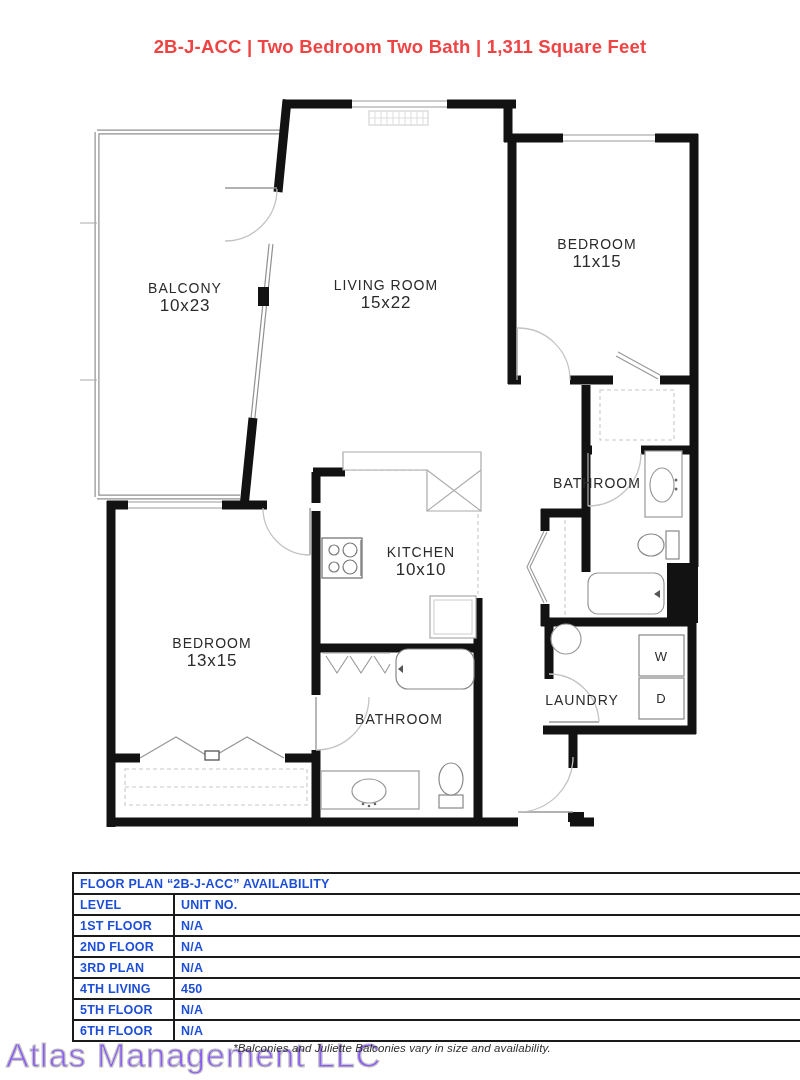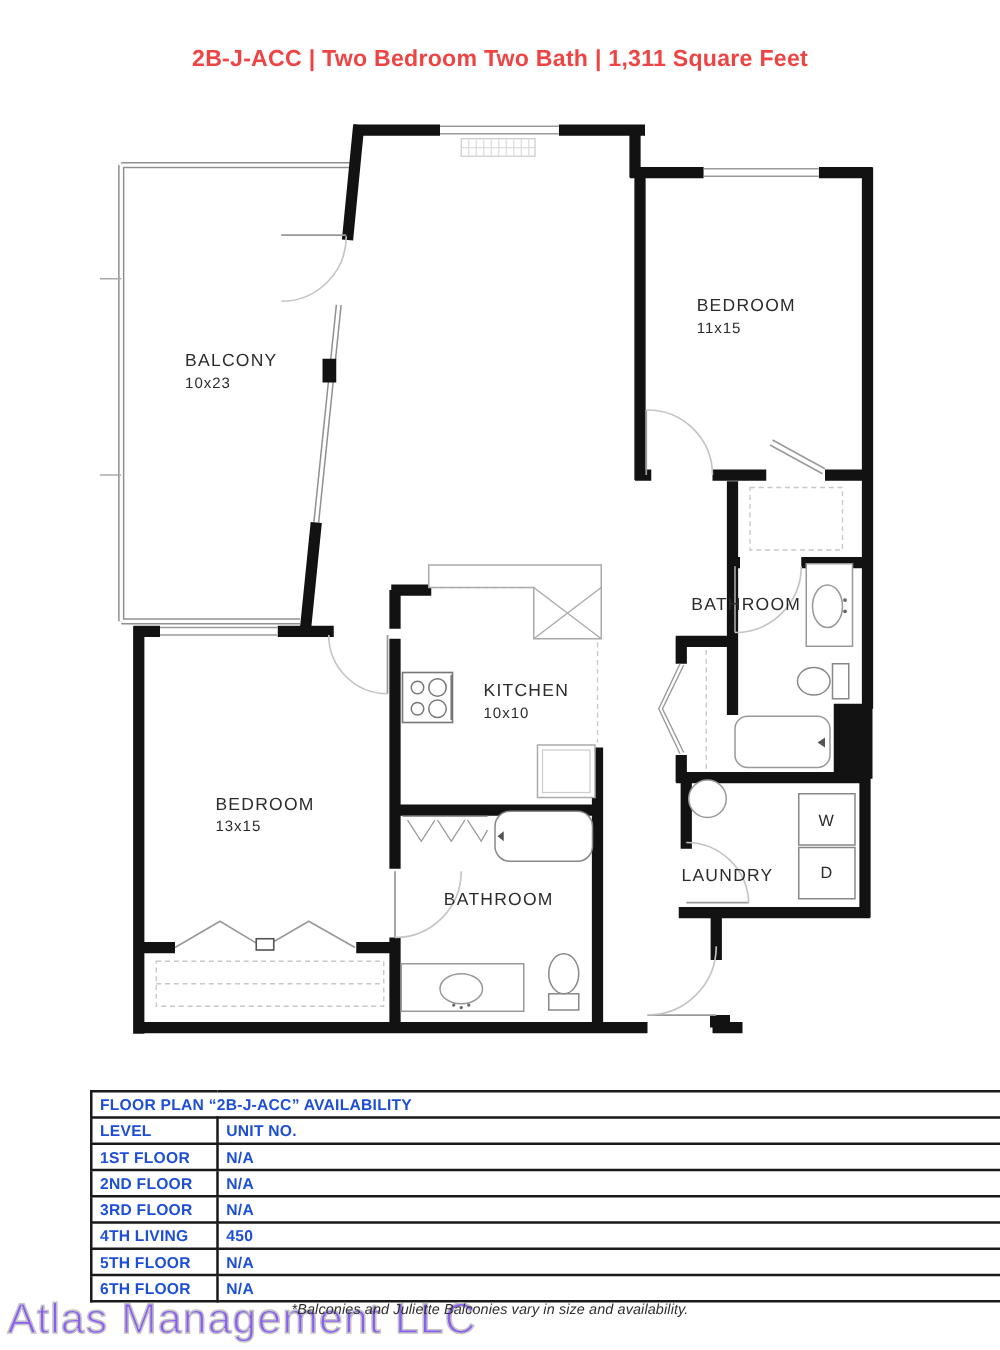--- a/index.html
+++ b/index.html
@@ -1,23 +1,23 @@
 <!DOCTYPE html>
 <html><head>
 <meta charset="utf-8">
 <style>
   html,body{margin:0;padding:0;background:#ffffff;}
   body{width:800px;height:1080px;position:relative;font-family:"Liberation Sans",sans-serif;overflow:hidden;}
   #doc{position:absolute;inset:0;background:#fff;}
   .page-title{position:absolute;top:36px;left:0;width:800px;text-align:center;
     font-size:18.5px;font-weight:700;color:#ef4444;letter-spacing:.2px;}
   #plan-svg{position:absolute;left:0;top:0;}
-  .room-label{position:absolute;transform:translate(-50%,-50%);text-align:left;
+  .room-label{position:absolute;transform:translate(-50%,-50%);text-align:center;
     color:#2b2b2b;font-size:14px;letter-spacing:1px;font-weight:500;line-height:18px;white-space:nowrap;}
-  .room-label .dims{font-size:12px;letter-spacing:.8px;}
+  .room-label .dims{font-size:17px;letter-spacing:.8px;}
   .appl-label{position:absolute;transform:translate(-50%,-50%);font-size:13px;color:#2b2b2b;font-weight:500;}
   table.avail{position:absolute;left:72px;top:872px;width:778px;border-collapse:collapse;
     font-size:12.5px;color:#1d4ed8;}
   table.avail td{border:2px solid #1a1a1a;height:19px;padding:0 0 0 6px;vertical-align:middle;
     font-weight:700;letter-spacing:.2px;}
   table.avail td.val{font-weight:700;}
   table.avail td.c1{width:93px;margin-left:36px;}
   .disclaimer{position:absolute;top:1042px;left:0;width:784px;text-align:center;
     font-size:11.5px;font-style:italic;color:#2e2e2e;z-index:3;letter-spacing:.1px;}
   .watermark{position:absolute;left:6px;top:1036px;font-size:34px;font-weight:400;letter-spacing:1px;
@@ -177,20 +177,24 @@
     </g>
     <g>
       <rect x="639" y="678" width="45" height="41" fill="#ffffff" stroke="#888888" stroke-width="1.2"></rect>
     </g>
   </svg>
 
   <div class="room-label" style="left:185px;top:297px">
     <div>BALCONY</div>
     <div class="dims">10x23</div>
   </div>
+  <div class="room-label" style="left:386px;top:294px">
+    <div>LIVING ROOM</div>
+    <div class="dims">15x22</div>
+  </div>
   <div class="room-label" style="left:597px;top:253px">
     <div>BEDROOM</div>
     <div class="dims">11x15</div>
   </div>
   <div class="room-label" style="left:597px;top:483px">
     <div>BATHROOM</div>
   </div>
   <div class="room-label" style="left:421px;top:561px">
     <div>KITCHEN</div>
     <div class="dims">10x10</div>
@@ -219,21 +223,21 @@
     </tr>
     <tr>
       <td class="c1 val">1ST FLOOR</td>
       <td class="val">N/A</td>
     </tr>
     <tr>
       <td class="c1 val">2ND FLOOR</td>
       <td class="val">N/A</td>
     </tr>
     <tr>
-      <td class="c1 val">3RD FLOOR</td>
+      <td class="c1 val">3RD PLAN</td>
       <td class="val">N/A</td>
     </tr>
     <tr>
       <td class="c1 val">4TH LIVING</td>
       <td class="val">450</td>
     </tr>
     <tr>
       <td class="c1 val">5TH FLOOR</td>
       <td class="val">N/A</td>
     </tr>

